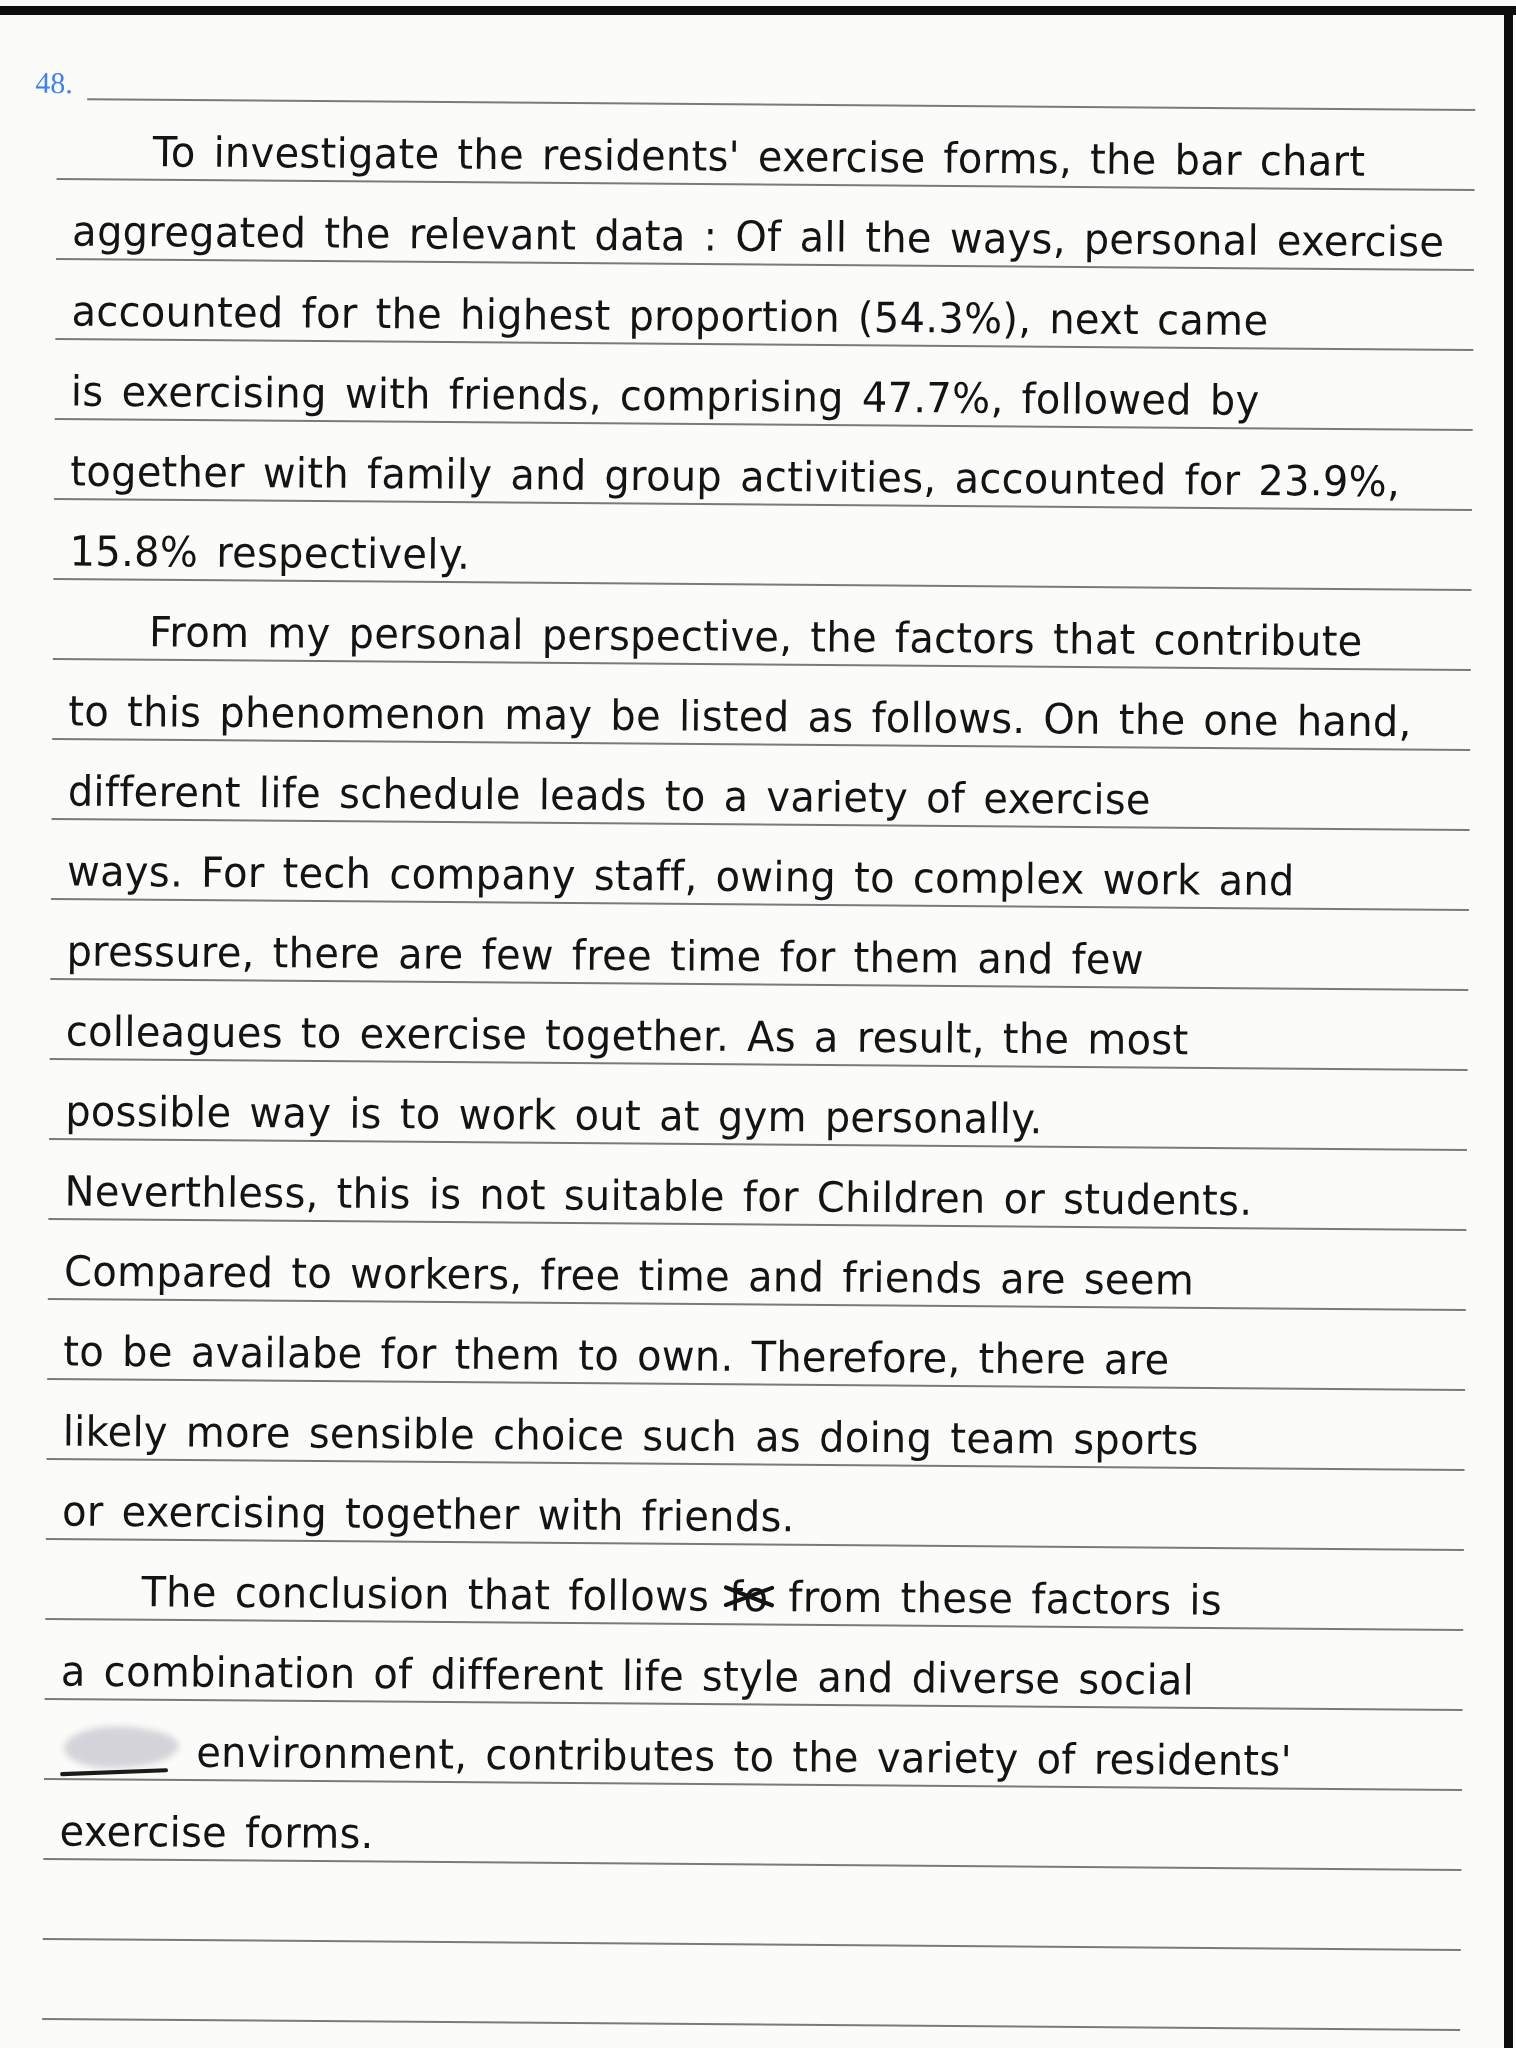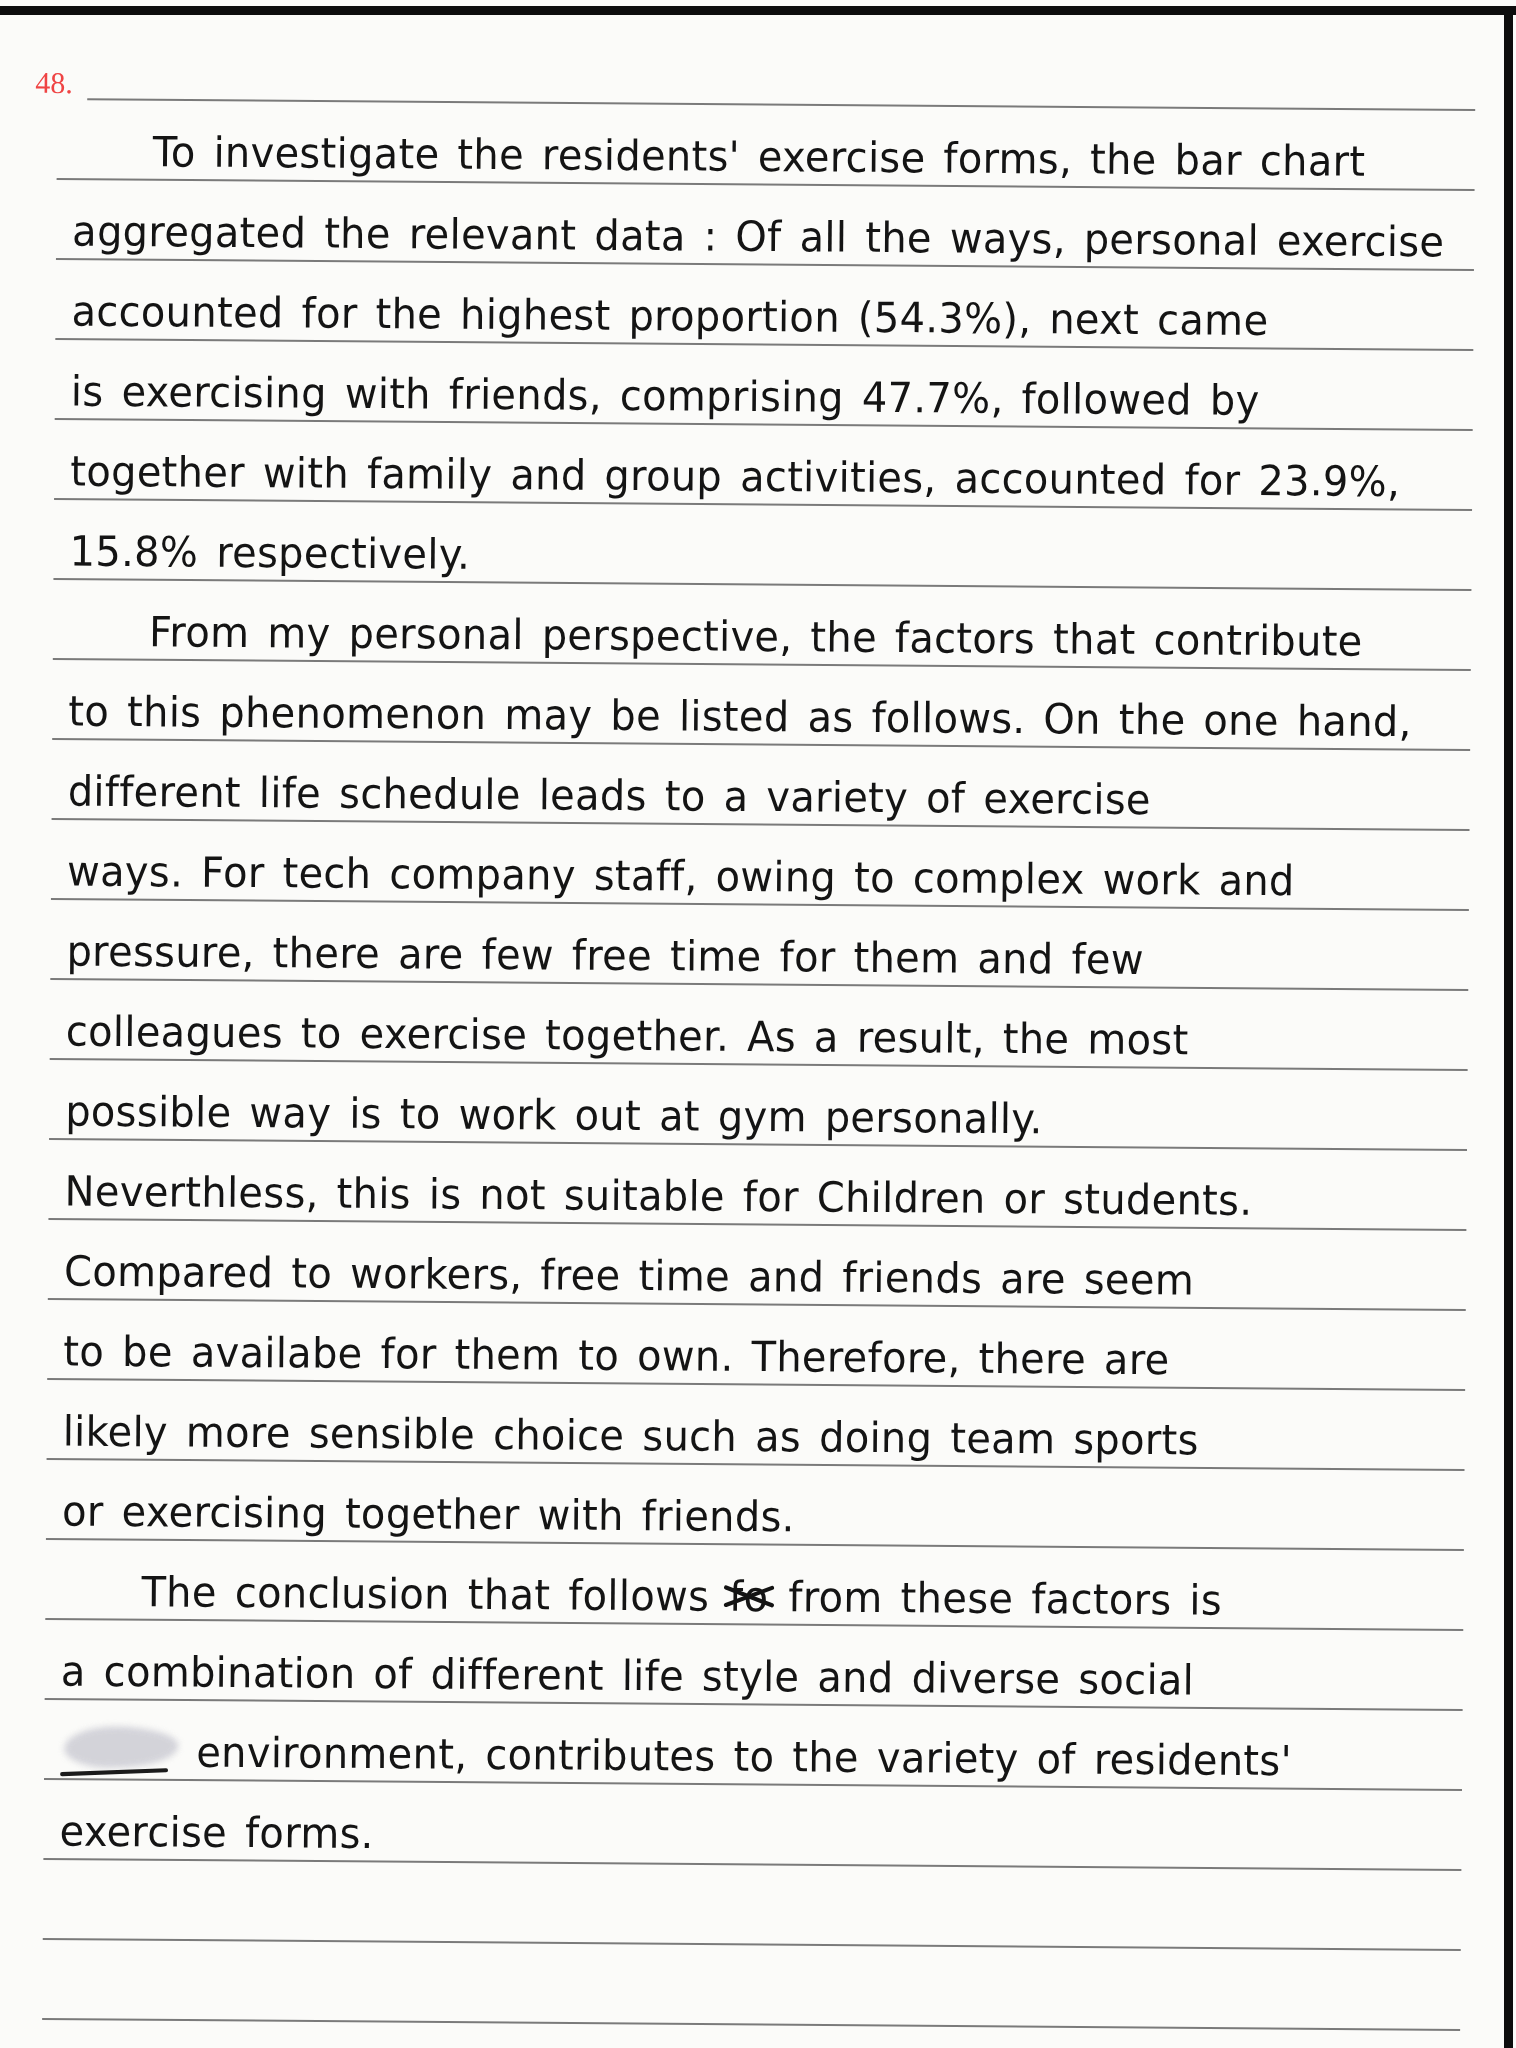--- a/index.html
+++ b/index.html
@@ -29,21 +29,21 @@
     transform:rotate(0.45deg);
     transform-origin:60px 0;
     padding:52px 26px 0 30px;
   }
   
   .header-row{
     display:flex;align-items:flex-end;height:48px;margin-bottom:0;
   }
   .q-number{
     font-family:"Liberation Serif", serif;
-    font-size:30px;color:#ef4444;
+    font-size:30px;color:#3b82f6;
     padding:0 14px 2px 6px;line-height:1;
   }
   .header-rule{
     flex:1;border-bottom:2px solid var(--rule);height:100%;
   }
   
   .lines-wrap{
     margin-left:28px;margin-right:0;
   }
   .line-row{

